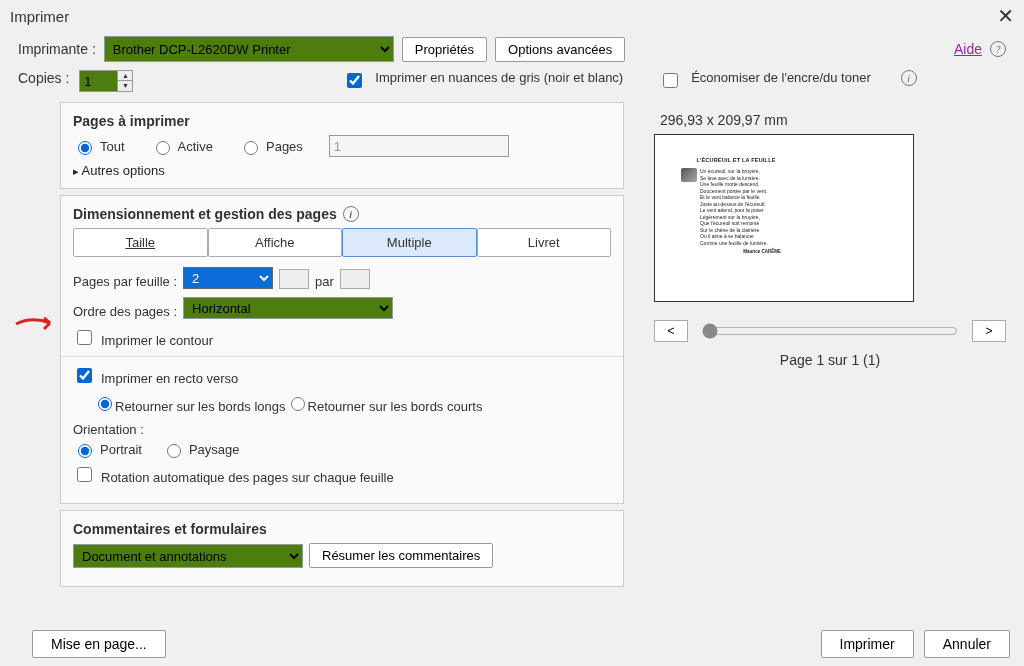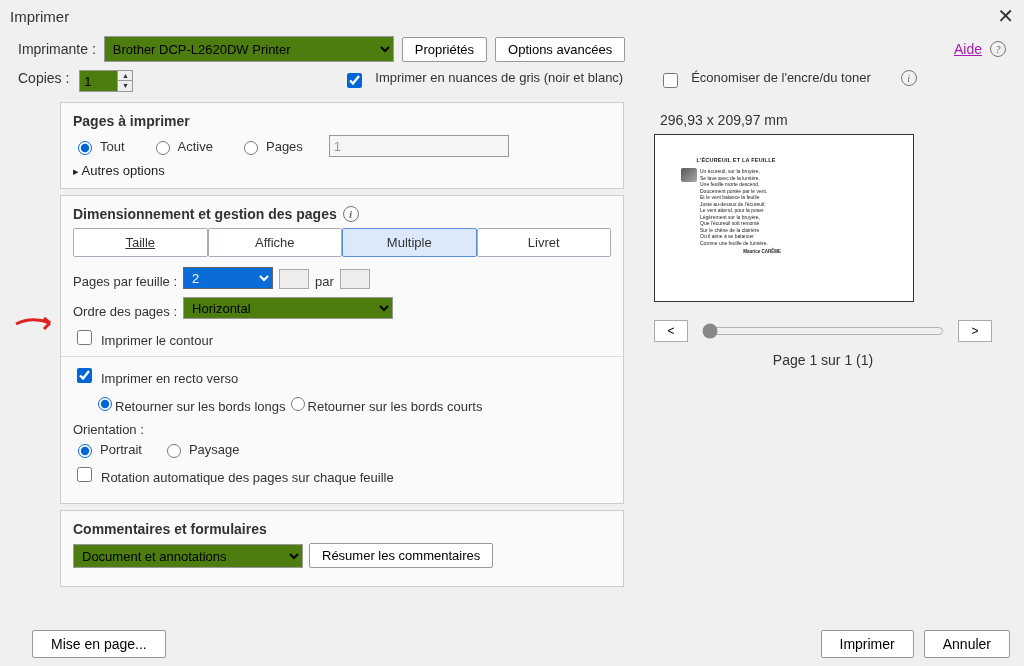--- a/index.html
+++ b/index.html
@@ -13,21 +13,21 @@
   .btn { background:#fff; border:1px solid #999; padding:4px 12px; font-size:13px; cursor:pointer; border-radius:2px;}
   .info-icon { width:16px; height:16px; border:1.2px solid #777; border-radius:50%; display:inline-flex; align-items:center; justify-content:center; font-size:10px; color:#666; font-style:italic; font-family:serif;}
   .help { color:#a21caf; text-decoration:underline; font-size:14px;}
   .row2 { display:flex; align-items:flex-start; padding:8px 18px 10px 18px; gap:10px;}
   .spin { display:inline-flex; align-items:center;}
   .spin input{ width:38px; height:22px; border:1px solid #999; border-right:none;}
   .spinbtns { display:flex; flex-direction:column; border:1px solid #999;}
   .spinbtns div{ width:14px; height:10px; font-size:7px; text-align:center; line-height:10px; background:#eee; border-bottom:1px solid #999; cursor:pointer;}
   .spinbtns div:last-child{border-bottom:none;}
   .chk { width:15px; height:15px; accent-color:#0066d6;}
-  .main { display:flex; padding:0 24px 0 10px; gap:6px;}
+  .main { display:flex; padding:0 10px 0 10px; gap:6px;}
   .arrow { position:absolute; left:14px; top:312px; color:#d22; font-size:24px; font-weight:bold;}
   .arrow svg{width:44px; height:20px;}
   .leftcol { flex:0 0 564px; margin-left:50px;}
   .panel { border:1px solid #ccc; background:#fafafa; padding:10px 12px; margin-bottom:6px;}
   .panel-title { font-weight:600; font-size:14px; margin-bottom:6px; display:flex; align-items:center; gap:6px;}
   .radio-row { display:flex; align-items:center; gap:26px; margin-bottom:6px;}
   .radio-row label{display:flex; align-items:center; gap:5px; font-size:13px;}
   input[type=radio]{ width:14px; height:14px; accent-color:#0066d6;}
   .expander { font-size:13px; cursor:pointer; color:#222;}
   .expander::before{content:"▸ "; font-size:11px;}

